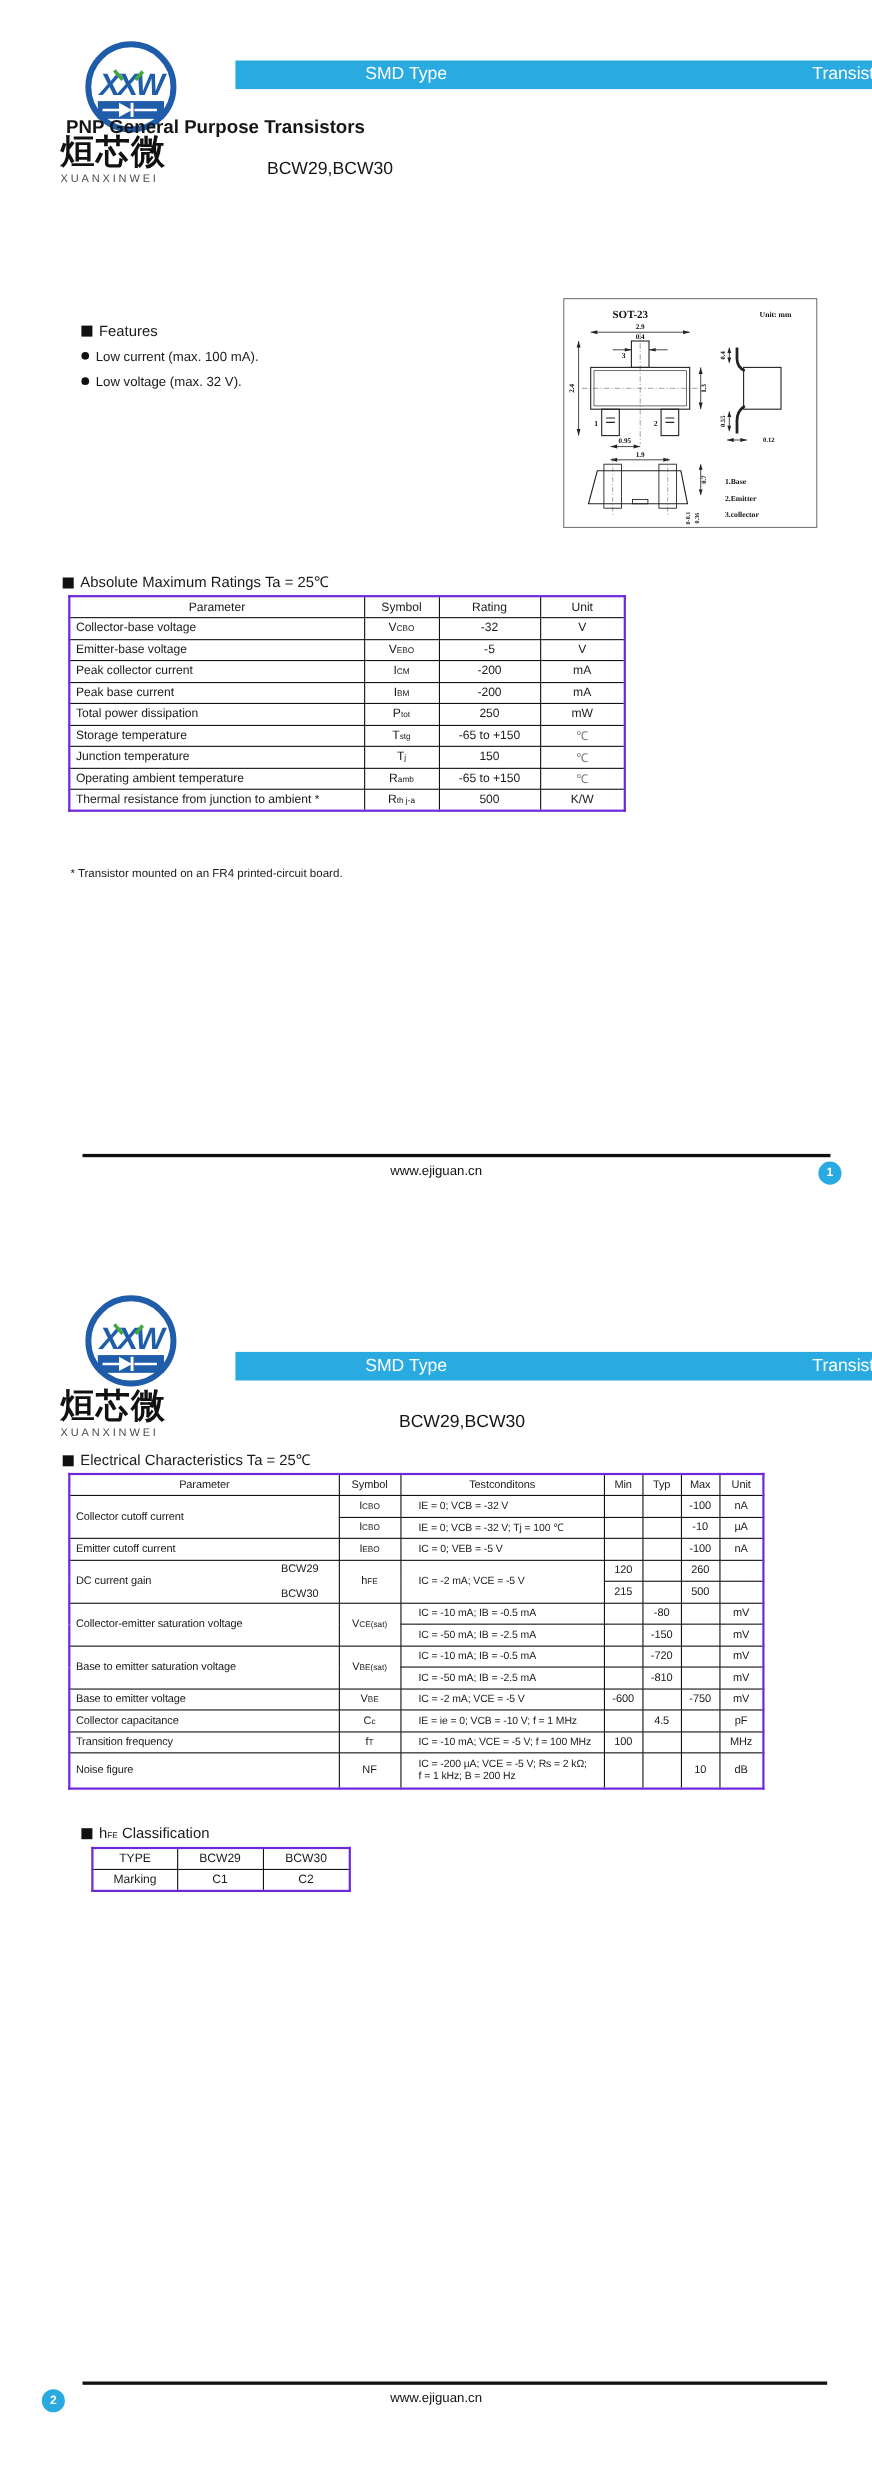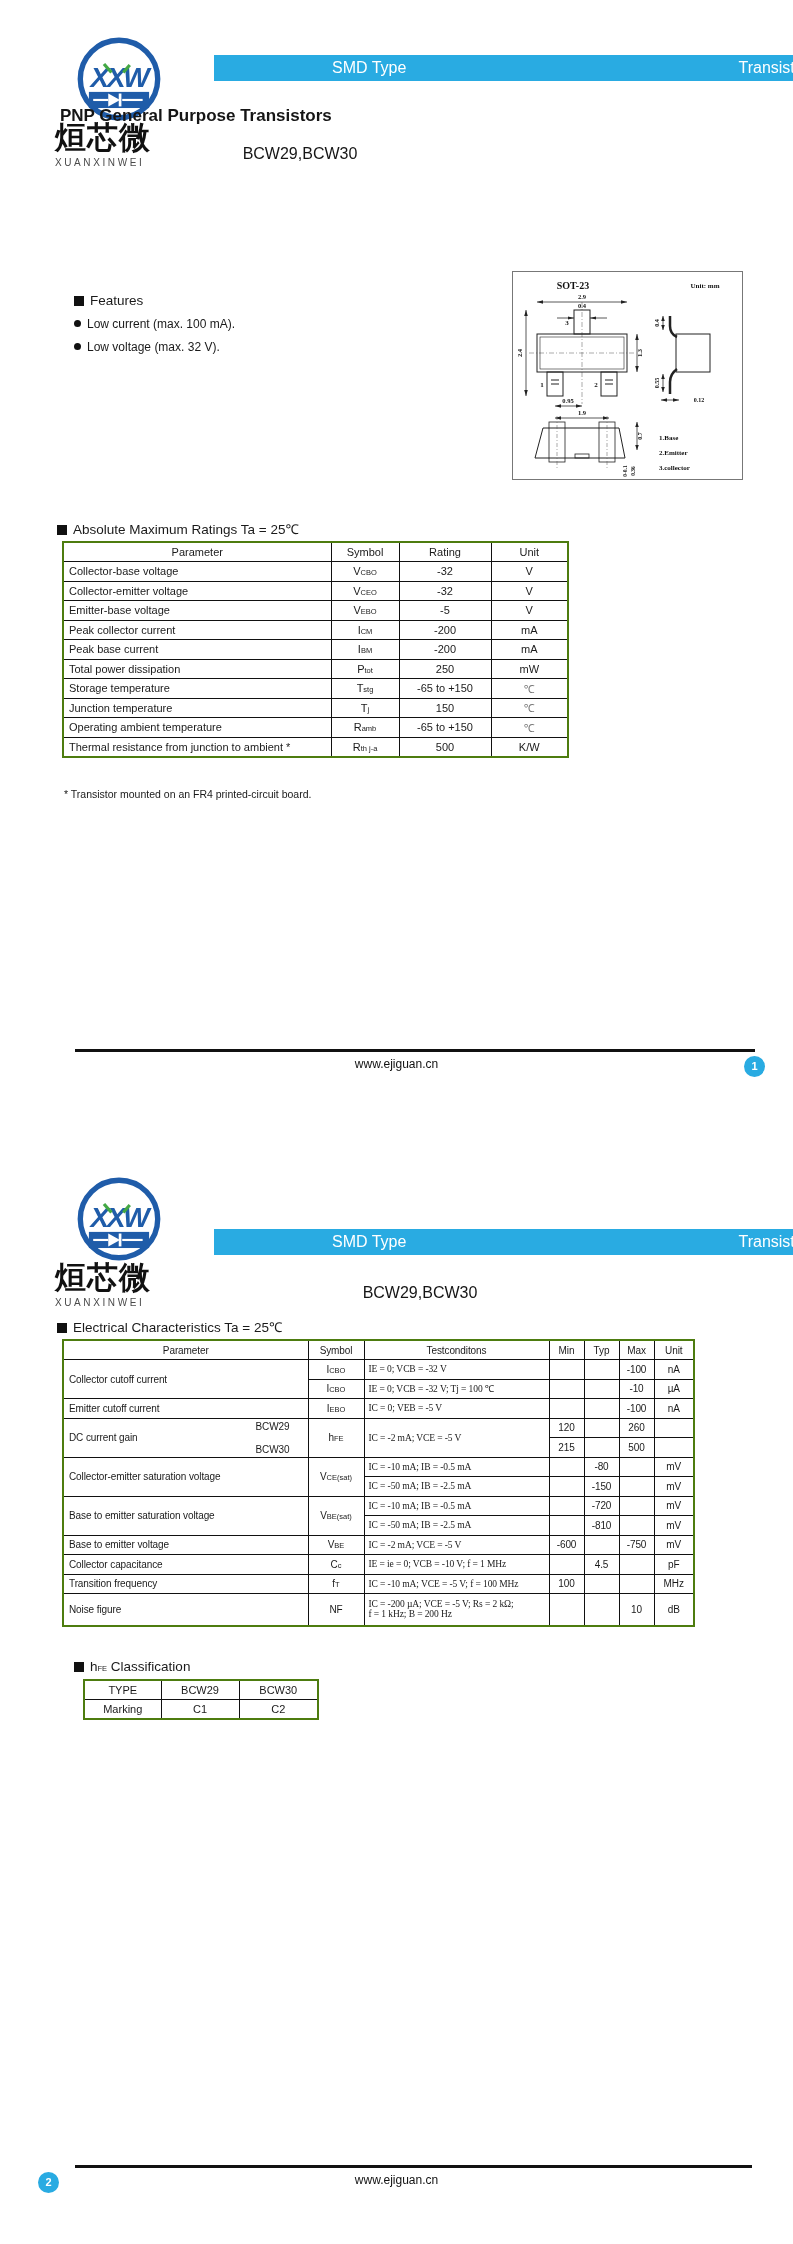--- a/index.html
+++ b/index.html
@@ -21,25 +21,25 @@
   .doc-sub   { text-align:center; font-size:16px; font-weight:400; color:#151515; }
 
   
   .sec { font-size:13.5px; color:#1a1a1a; white-space:nowrap; }
   .sq { display:inline-block; width:10px; height:10px; background:#111; margin-right:6px; vertical-align:-1px; }
   .blt { display:inline-block; width:7px; height:7px; background:#111; border-radius:50%; margin-right:6px; vertical-align:1px; }
   .feat-line { font-size:12px; margin-top:9px; white-space:nowrap; }
 
   
   table { border-collapse:collapse; table-layout:fixed; background:#fff; }
-  .dt { border:2px solid #4d7c0f; }
+  .dt { border:2px solid #6d28d9; }
   .dt td, .dt th { border:1px solid #111; font-weight:400; text-align:center; padding:0 3px; overflow:hidden; }
   .amr td, .amr th { height:19.5px; font-size:11px; }
   .ec td, .ec th { height:19.5px; font-size:10px; letter-spacing:-0.1px; }
-  .ec .cond { text-align:left; padding-left:4px; white-space:nowrap; font-size:9.5px;font-family:Liberation Serif, serif; }
+  .ec .cond { text-align:left; padding-left:16px; white-space:nowrap; font-size:9.5px; }
   td.pl { text-align:left; padding-left:5px; white-space:nowrap; }
   sub { font-size:7.5px; vertical-align:baseline; letter-spacing:0; }
   .deg { color:#777; }
   .gain { position:relative; }
   .gain .gt { position:absolute; right:6px; width:46px; text-align:left; }
   .gain .gt1 { top:2px; } .gain .gt2 { bottom:2px; }
   .nfrow td { height:32px; }
   .note { font-size:10.5px; color:#1a1a1a; }
   .hfe-t td { height:19.5px; font-size:11px; }
 
@@ -183,26 +183,20 @@
   <tbody>
       <tr>
     <th>Parameter</th>
     <th>Symbol</th>
     <th>Rating</th>
     <th>Unit</th>
   </tr>
   <tr>
         <td class="pl">Collector-base voltage</td>
         <td><span>V</span><sub>CBO</sub></td>
-        <td>-32</td>
-        <td>V</td>
-      </tr>
-  <tr>
-        <td class="pl">Collector-emitter voltage</td>
-        <td><span>V</span><sub>CEO</sub></td>
         <td>-32</td>
         <td>V</td>
       </tr>
   <tr>
         <td class="pl">Emitter-base voltage</td>
         <td><span>V</span><sub>EBO</sub></td>
         <td>-5</td>
         <td>V</td>
       </tr>
   <tr>

